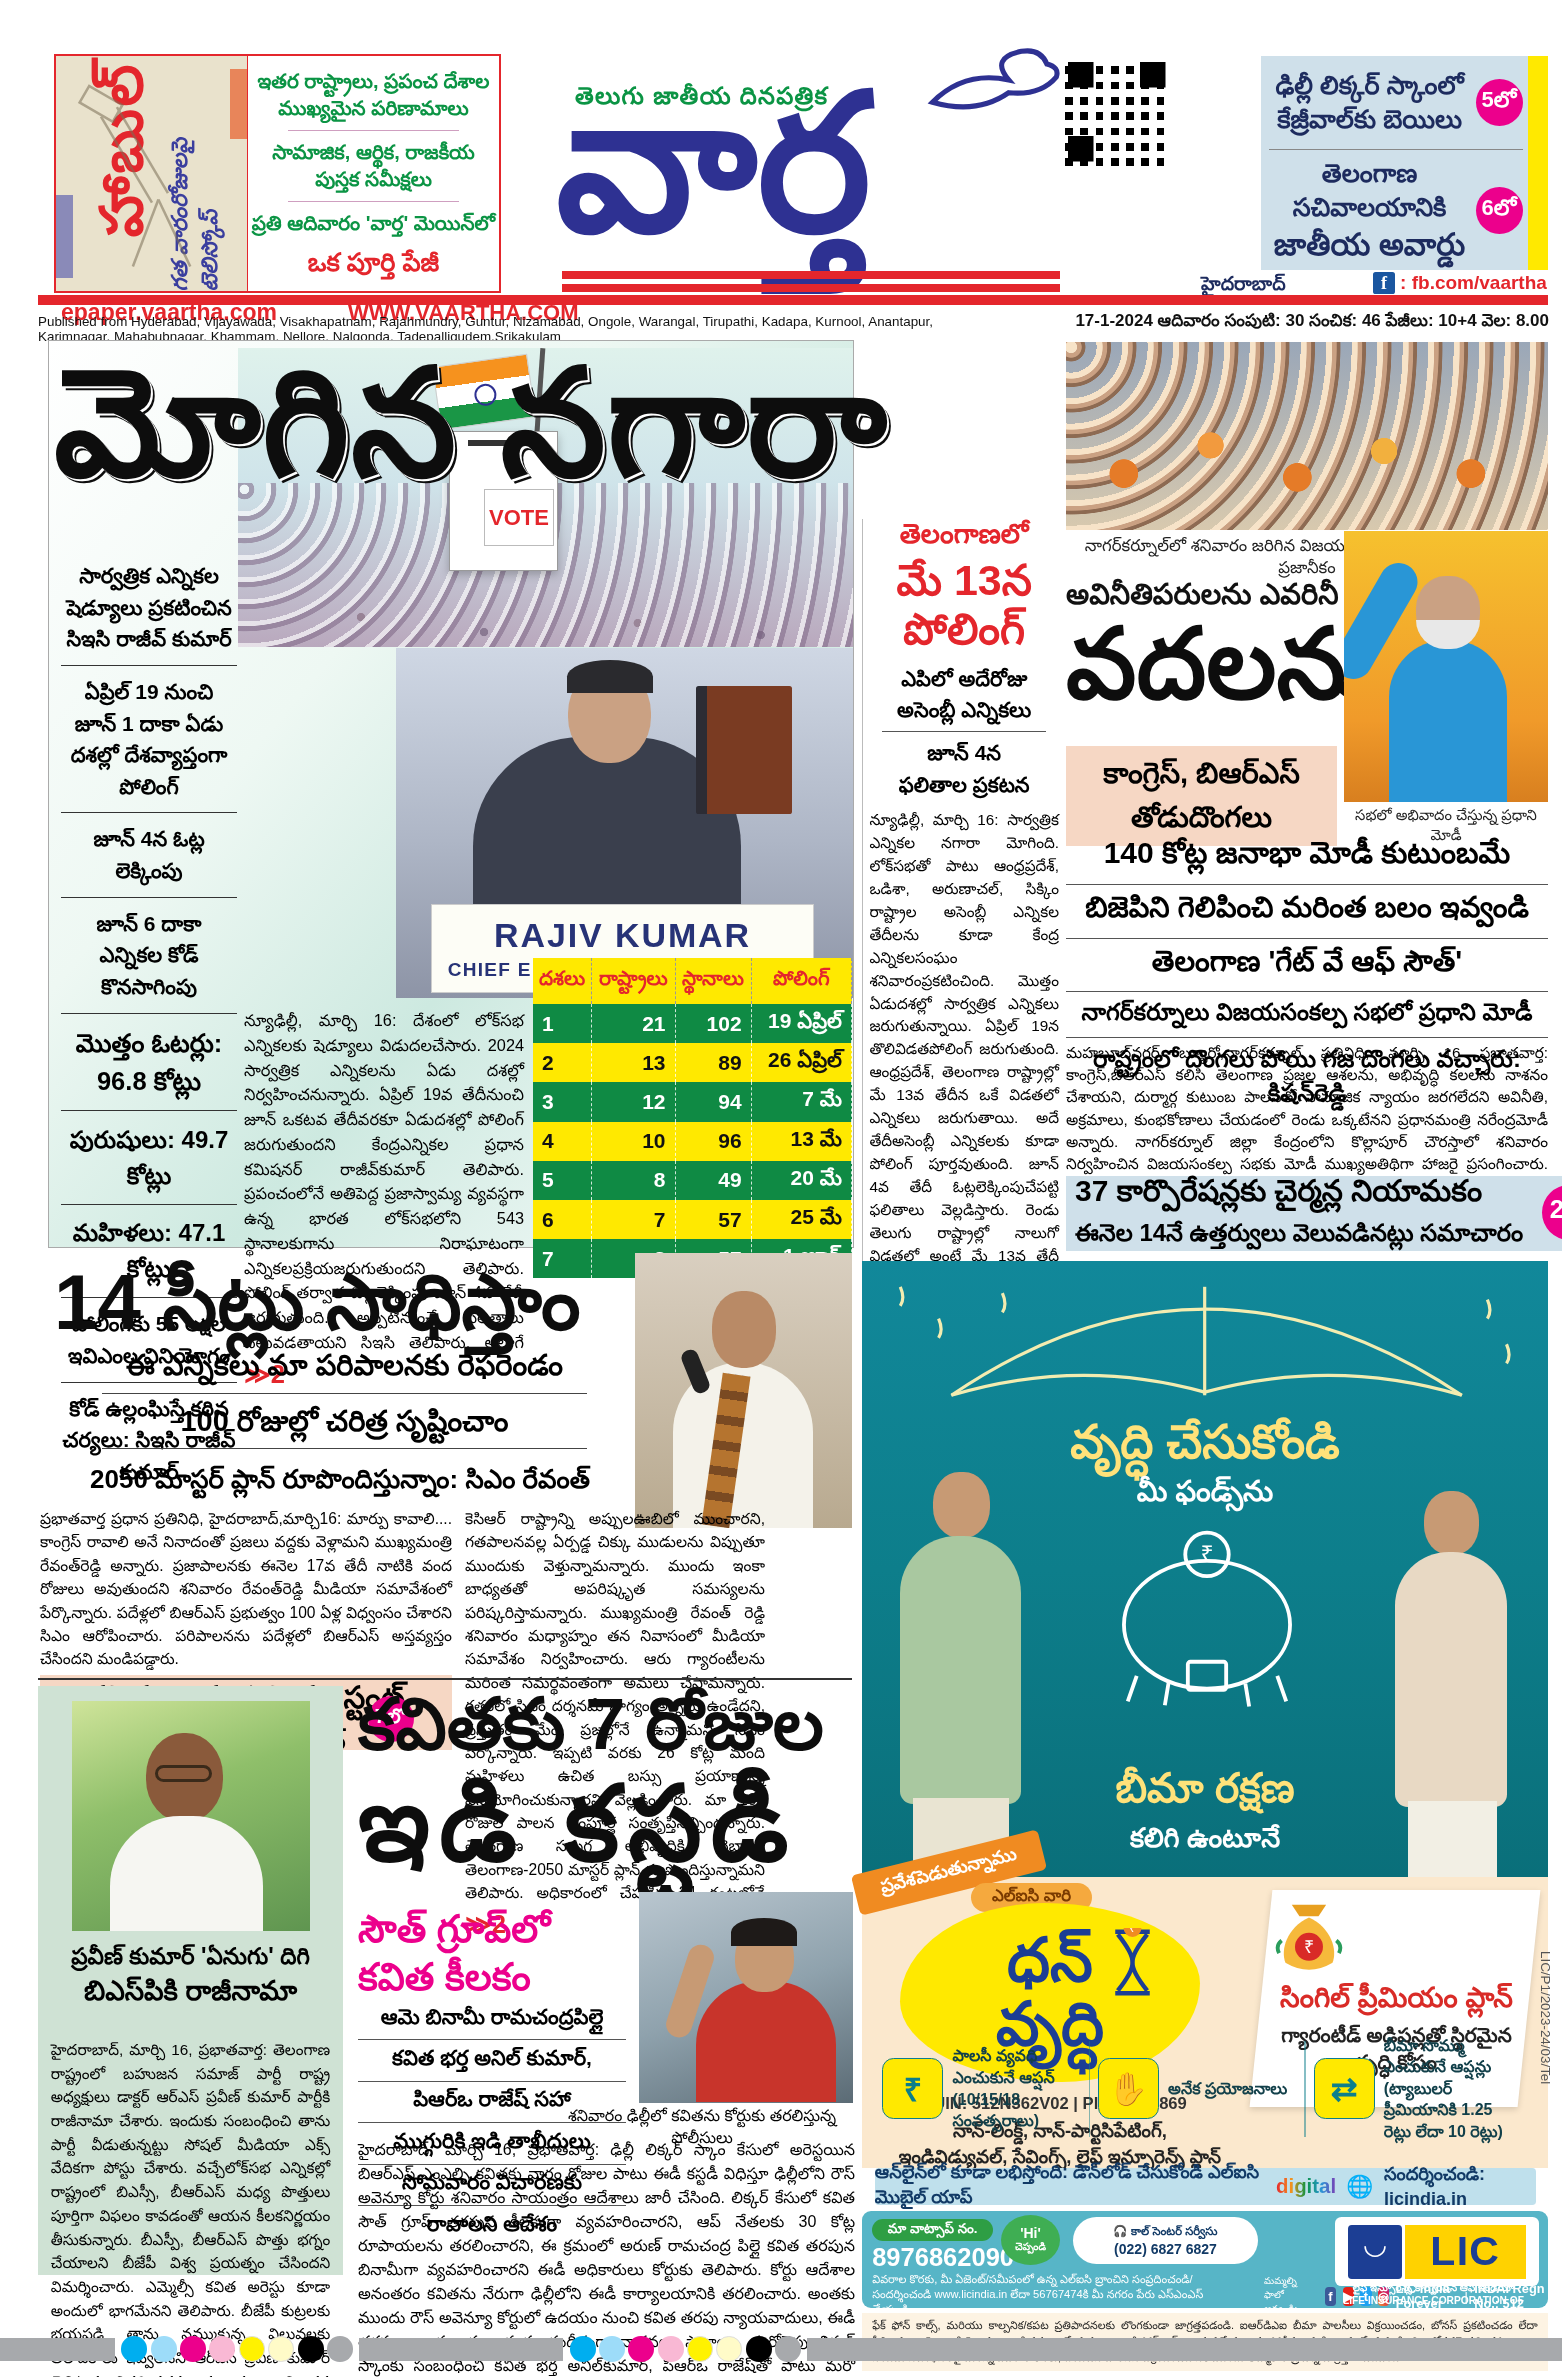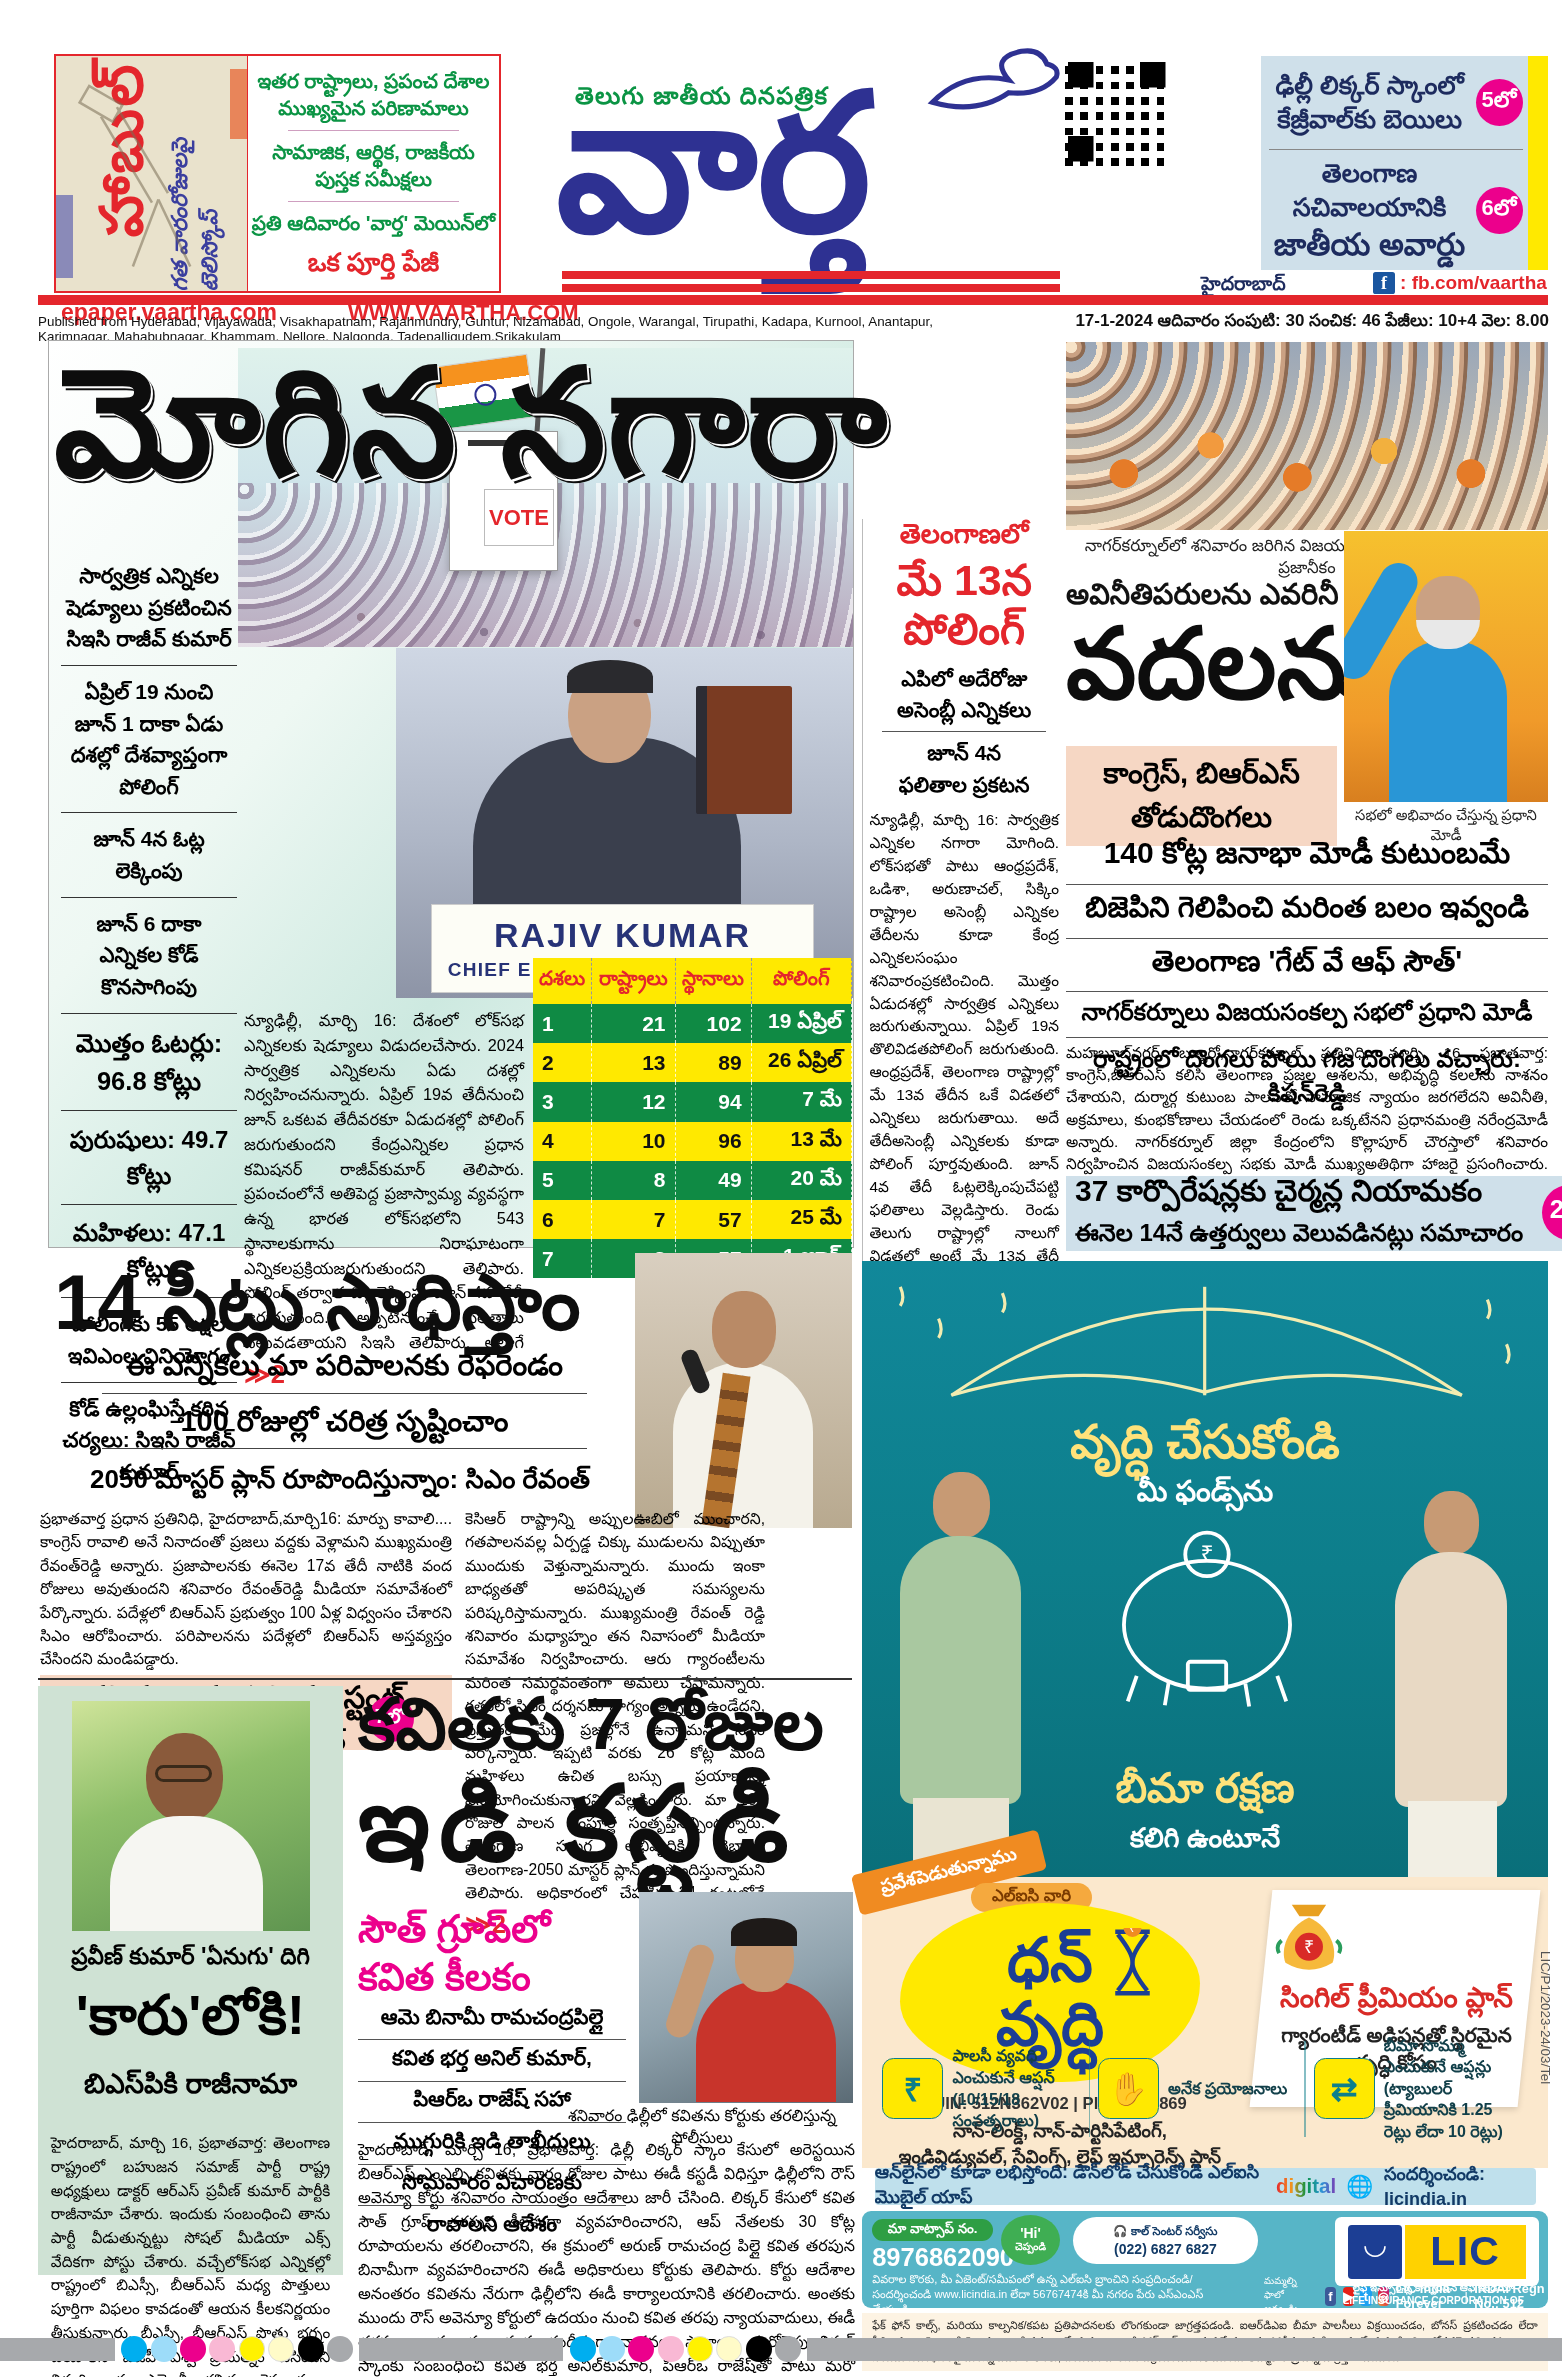--- a/index.html
+++ b/index.html
@@ -445,21 +445,20 @@
 
   <div class="abs divider2"></div>
 
   <div class="abs praveen">
     <div class="pphoto">
       <div class="phead"></div>
         <div class="pglass"></div>
         <div class="pshirt"></div>
     </div>
     <div class="pl1">ప్రవీణ్ కుమార్ 'ఏనుగు' దిగి</div>
-    <div class="pl2">'కారు'లోకి!</div>
     <div class="pl3">బిఎస్‌పికి రాజీనామా</div>
     <div class="pbody j">
       <span>హైదరాబాద్, మార్చి 16, ప్రభాతవార్త: తెలంగాణ రాష్ట్రంలో బహుజన సమాజ్ పార్టీ రాష్ట్ర అధ్యక్షులు డాక్టర్ ఆర్ఎస్ ప్రవీణ్ కుమార్ పార్టీకి రాజీనామా చేశారు. ఇందుకు సంబంధించి తాను పార్టీ వీడుతున్నట్టు సోషల్ మీడియా ఎక్స్ వేదికగా పోస్టు చేశారు. వచ్చేలోక్‌సభ ఎన్నికల్లో రాష్ట్రంలో బిఎస్సీ, బీఆర్ఎస్ మధ్య పొత్తులు పూర్తిగా విఫలం కావడంతో ఆయన కీలకనిర్ణయం తీసుకున్నారు. బీఎస్పీ, బీఆర్ఎస్ పొత్తు భగ్నం చేయాలని బీజేపీ విశ్వ ప్రయత్నం చేసిందని విమర్శించారు. ఎమ్మెల్సీ కవిత అరెస్టు కూడా అందులో భాగమేనని తెలిపారు. బీజేపీ కుట్రలకు భయపడి తాను నమ్ముకున్న విలువలకు తిలోదకాలు ఇవ్వలేనని ఆర్ఎస్ ప్రవీణ్ కుమార్ తెలిపారు. చివరి వరకు బహుజన వాదాన్ని తన గుండెల్లో పదిలంగా దాచుకుంటానని</span> 
     </div>
   </div>
 
   <div class="abs kvh1">కవితకు 7 రోజుల</div>
   <div class="abs kvh2">ఇడి కస్టడీ</div>
   <div class="abs kvpink">
     <span>సౌత్ గ్రూప్‌లో</span><br><span>కవిత కీలకం</span>

